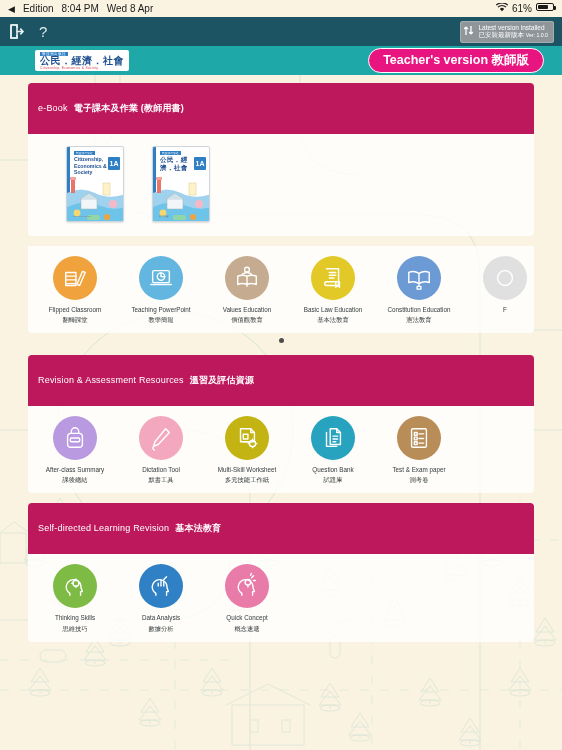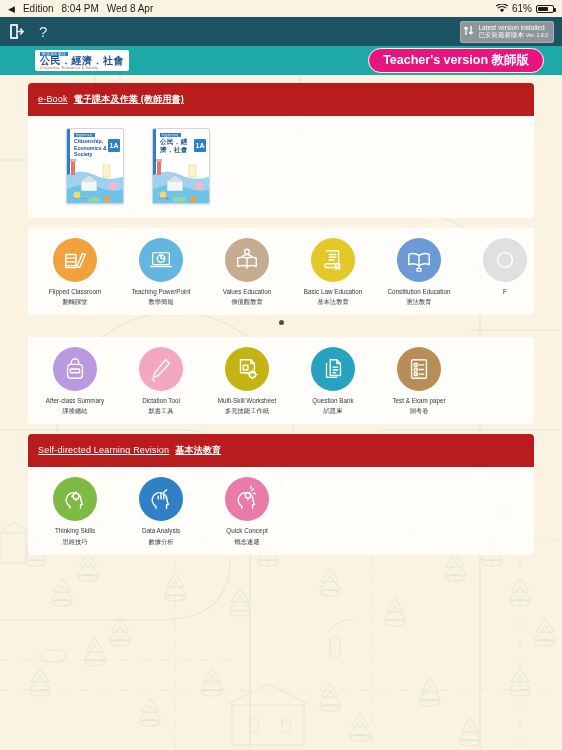--- a/index.html
+++ b/index.html
@@ -13,21 +13,21 @@
   #map-bg { position:absolute; inset:0; z-index:0; }
   
   .statusbar{
     position:relative; z-index:5;
     height:17px; background:#fbf3e2;
     display:flex; align-items:center;
     padding:0 8px; font-size:10px; color:#1b1b1b;
   }
   .sb-left{ display:flex; align-items:center; gap:8px; }
   .sb-back{ font-size:9px; }
-  .sb-right{ margin-left:auto; display:flex; align-items:center; gap:4px; }
+  .sb-right{ margin-left:auto; display:flex; align-items:flex-start; gap:4px; }
   .wifi svg{ display:block; }
   .batt{ width:18px; height:8px; border:1px solid #1b1b1b; border-radius:2px; position:relative; }
   .batt::after{ content:""; position:absolute; right:-3px; top:2px; width:2px; height:4px; background:#1b1b1b; border-radius:0 1px 1px 0;}
   .batt i{ position:absolute; left:1px; top:1px; bottom:1px; width:60%; background:#1b1b1b; border-radius:1px; display:block;}
   
   .appbar{
     position:relative; z-index:5;
     height:29px; background:#1c5464;
     display:flex; align-items:center; padding:0 8px; gap:14px;
   }
@@ -57,23 +57,23 @@
   .logo .l-sub{ font-size:3.4px; color:#d2464f; letter-spacing:.25px; white-space:nowrap; }
   .tbadge{
     margin-left:auto; margin-right:18px;
     background:#e8147f; color:#fff; border:1.5px solid #ffffff; border-radius:13px;
     padding:3px 14px; font-size:12.5px; font-weight:bold; white-space:nowrap;
   }
   
   .content{ position:relative; z-index:4; padding:8px 28px 0 28px; }
   .panel{ margin-bottom:10px; }
   .sect-head{
-    background:#b91c1c; color:#ffffff;
+    background:#be185d; color:#ffffff;
     border-radius:4px 4px 0 0;
-    font-size:9px; padding:10px 10px; letter-spacing:.2px;text-decoration:underline;
+    font-size:9px; padding:19px 10px; letter-spacing:.2px;
   }
   .sect-head .zh{ font-weight:bold; margin-left:6px; }
   .sect-body{
     background:rgba(255,255,255,.80);
     border-radius:0 0 4px 4px;
     padding:10px 4px 8px;
     display:flex; justify-content:flex-start; align-items:flex-start;
     overflow:hidden;
   }
   
@@ -429,20 +429,21 @@
           </div>
          <div class="en">F</div>
          <div class="zh"></div>
         </div>
       </div>
       <div class="pager">
         <i></i>
       </div>
     </div>
     <div class="panel">
+      <div class="sect-head"><span>Revision &amp; Assessment Resources</span><span class="zh">溫習及評估資源</span></div>
       <div class="sect-body tiles">
         <div class="tile">
           <div class="circ" style="background:#b99ae0">
             <svg width="26" height="28" viewBox="0 0 28 28">
               <rect x="6" y="9" width="16" height="15" rx="3.5" stroke="#ffffff" stroke-width="1.5" fill="none" stroke-linejoin="round" stroke-linecap="round"></rect>
               <path d="M10 9 V7 a4 4 0 0 1 8 0 v2" stroke="#ffffff" stroke-width="1.5" fill="none" stroke-linejoin="round" stroke-linecap="round"></path>
               <rect x="9" y="14" width="10" height="4" rx="1" stroke="#ffffff" stroke-width="1.5" fill="none" stroke-linejoin="round" stroke-linecap="round"></rect>
             </svg>
           </div>
          <div class="en">After-class Summary</div>

